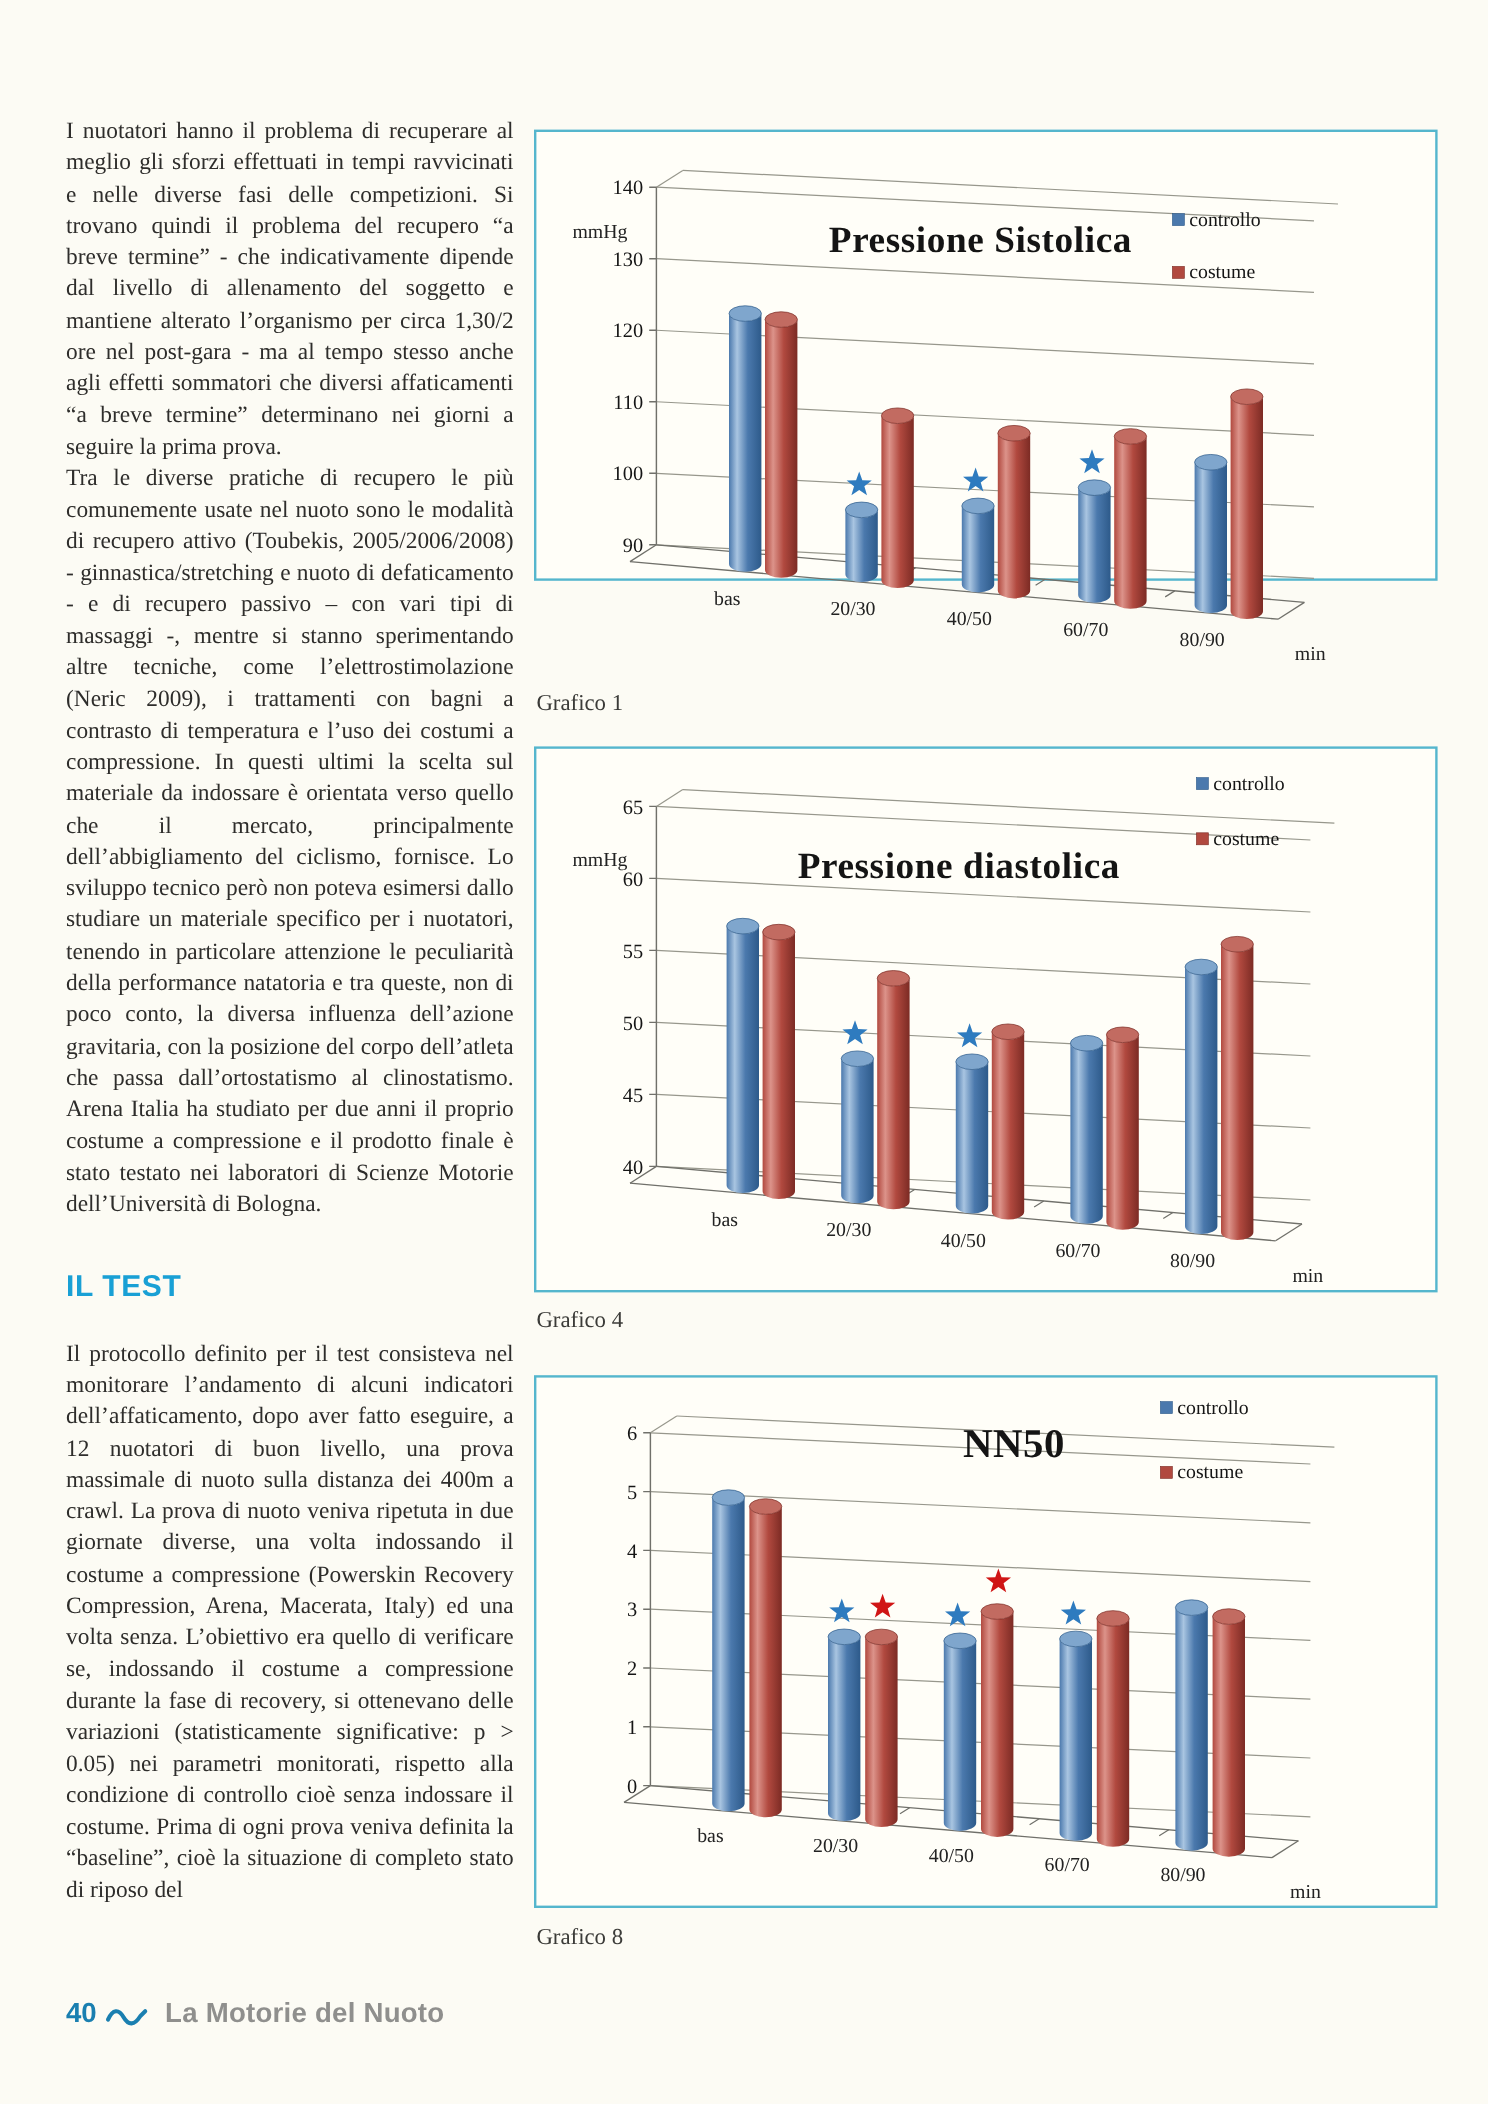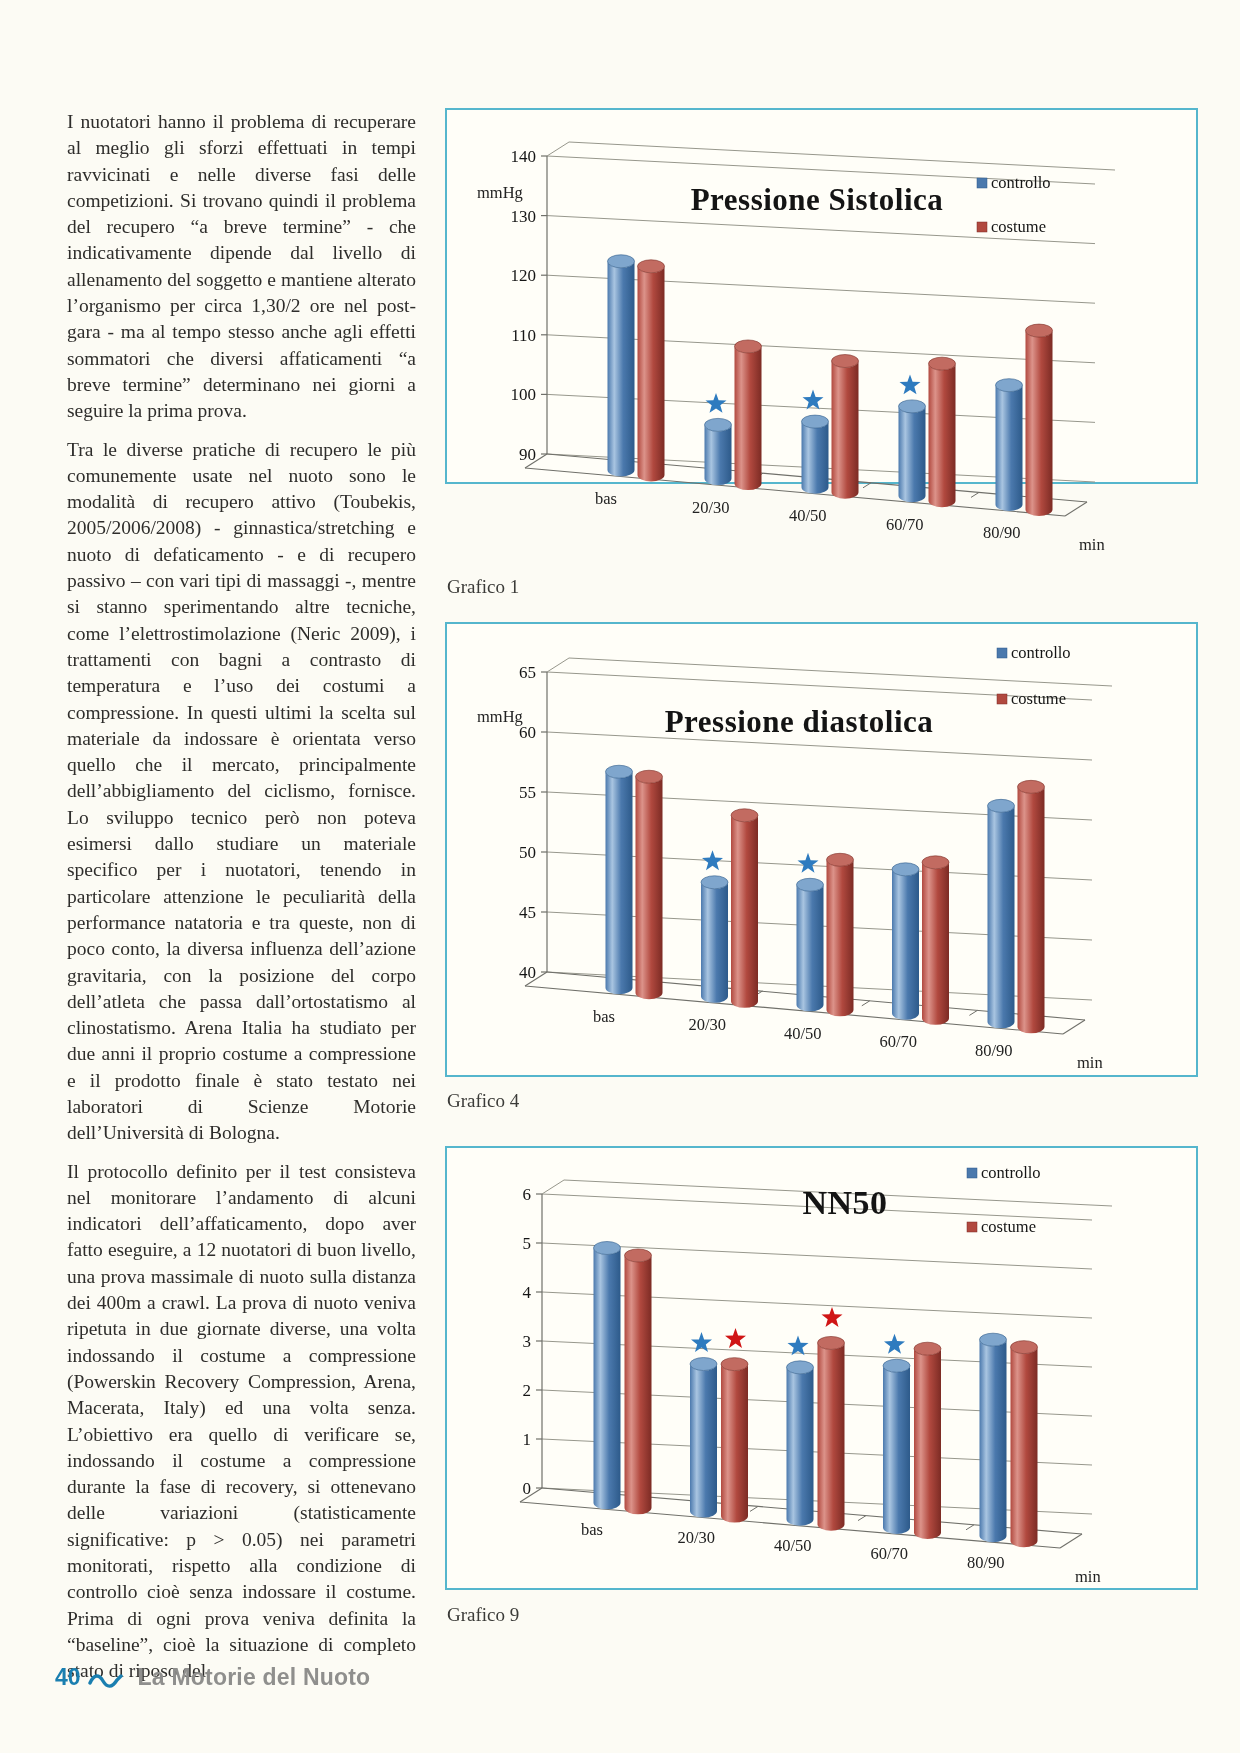--- a/index.html
+++ b/index.html
@@ -9,21 +9,21 @@
   .header{position:absolute;top:0;left:0;right:0;height:54px;
           background:linear-gradient(95deg,#0f79b0 0%,#2c95c5 42%,#77c7e4 100%);}
   .header:before{content:"";position:absolute;top:0;left:0;right:0;height:11px;
           background:linear-gradient(to right,rgba(7,60,94,.30),rgba(7,60,94,0) 72%);}
   .header-title{position:absolute;left:56px;top:15px;color:#ffffff;
           font-family:"Liberation Sans","DejaVu Sans",sans-serif;font-weight:bold;
           font-size:24px;letter-spacing:.4px;white-space:nowrap;}
   
   .text-col{position:absolute;left:55px;top:97px;width:373px;color:#2e2d2b;
           font-size:19.5px;line-height:26.3px;text-align:justify;}
-  .text-col p{margin:12px;}
+  .text-col p{margin:0;}
   .iltest{font-family:"Liberation Sans","DejaVu Sans",sans-serif;color:#19a0d5;
           font-size:25px;font-weight:bold;letter-spacing:.5px;margin:42px 0 30px 0;}
   
   .chart-box{position:absolute;left:445px;width:753px;margin:0;background:#fffef8;
           border:2px solid #55b6cd;box-sizing:border-box;}
   #fig0{top:108px;height:376px;}
   #fig1{top:622px;height:455px;}
   #fig2{top:1146px;height:444px;}
   .chart-caption{position:absolute;left:447px;font-size:19px;color:#3b3b38;}
   #cap0{top:576px;} #cap1{top:1090px;} #cap2{top:1604px;}
@@ -37,20 +37,21 @@
 </style>
 </head>
 <body>
 
 <div class="page">
 
 
   <div class="text-col">
     <p>I nuotatori hanno il problema di recuperare al meglio gli sforzi effettuati in tempi ravvicinati e nelle diverse fasi delle competizioni. Si trovano quindi il problema del recupero “a breve termine” - che indicativamente dipende dal livello di allenamento del soggetto e mantiene alterato l’organismo per circa 1,30/2 ore nel post-gara - ma al tempo stesso anche agli effetti sommatori che diversi affaticamenti “a breve termine” determinano nei giorni a seguire la prima prova.</p>
     <p>Tra le diverse pratiche di recupero le più comunemente usate nel nuoto sono le modalità di recupero attivo (Toubekis, 2005/2006/2008) - ginnastica/stretching e nuoto di defaticamento - e di recupero passivo – con vari tipi di massaggi -, mentre si stanno sperimentando altre tecniche, come l’elettrostimolazione (Neric 2009), i trattamenti con bagni a contrasto di temperatura e l’uso dei costumi a compressione. In questi ultimi la scelta sul materiale da indossare è orientata verso quello che il mercato, principalmente dell’abbigliamento del ciclismo, fornisce. Lo sviluppo tecnico però non poteva esimersi dallo studiare un materiale specifico per i nuotatori, tenendo in particolare attenzione le peculiarità della performance natatoria e tra queste, non di poco conto, la diversa influenza dell’azione gravitaria, con la posizione del corpo dell’atleta che passa dall’ortostatismo al clinostatismo. Arena Italia ha studiato per due anni il proprio costume a compressione e il prodotto finale è stato testato nei laboratori di Scienze Motorie dell’Università di Bologna.</p>
+    <div class="iltest">IL TEST</div>
     <p>Il protocollo definito per il test consisteva nel monitorare l’andamento di alcuni indicatori dell’affaticamento, dopo aver fatto eseguire, a 12 nuotatori di buon livello, una prova massimale di nuoto sulla distanza dei 400m a crawl. La prova di nuoto veniva ripetuta in due giornate diverse, una volta indossando il costume a compressione (Powerskin Recovery Compression, Arena, Macerata, Italy) ed una volta senza. L’obiettivo era quello di verificare se, indossando il costume a compressione durante la fase di recovery, si ottenevano delle variazioni (statisticamente significative: p &gt; 0.05) nei parametri monitorati, rispetto alla condizione di controllo cioè senza indossare il costume. Prima di ogni prova veniva definita la “baseline”, cioè la situazione di completo stato di riposo del</p>
   </div>
 
   <figure class="chart-box" id="fig0">
     <svg id="chart0" width="749" height="454" viewBox="0 0 749 454">
         <defs>
           <linearGradient id="g0s0" x1="0" x2="1" y1="0" y2="0">
             <stop offset="0%" stop-color="#4b79ad"></stop>
             <stop offset="25%" stop-color="#a9c5e1"></stop>
             <stop offset="58%" stop-color="#4b79ad"></stop>
@@ -329,21 +330,21 @@
         </g>
         <text x="398" y="66" font-size="34" text-anchor="middle" fill="#141414" font-weight="600" letter-spacing=".5">NN50</text>
         <g>
           <rect x="520" y="20" width="10" height="10" fill="#4b79ad" stroke="#2d5a8a" stroke-width="0.5"></rect>
           <text x="534" y="30" font-size="16.5" text-anchor="start" fill="#151515" font-weight="normal" letter-spacing="0">controllo</text>
           <rect x="520" y="74" width="10" height="10" fill="#b1493f" stroke="#7c2b24" stroke-width="0.5"></rect>
           <text x="534" y="84" font-size="16.5" text-anchor="start" fill="#151515" font-weight="normal" letter-spacing="0">costume</text>
         </g>
       </svg>
   </figure>
-  <div class="chart-caption" id="cap2">Grafico 9</div>
+  <div class="chart-caption" id="cap2">Grafico 8</div>
 
   <div class="footer">
     <span class="page-num">40</span>
     <svg class="wave" width="36" height="18" viewBox="0 0 36 18">
       <path d="M2,12 C6,3 11,3 15,10 C19,17 24,17 29,9 L33,5" fill="none" stroke="#1a7fb0" stroke-width="3.4" stroke-linecap="round"></path>
     </svg>
     <span class="mag">La Motorie del Nuoto</span>
   </div>
 
 </div>

